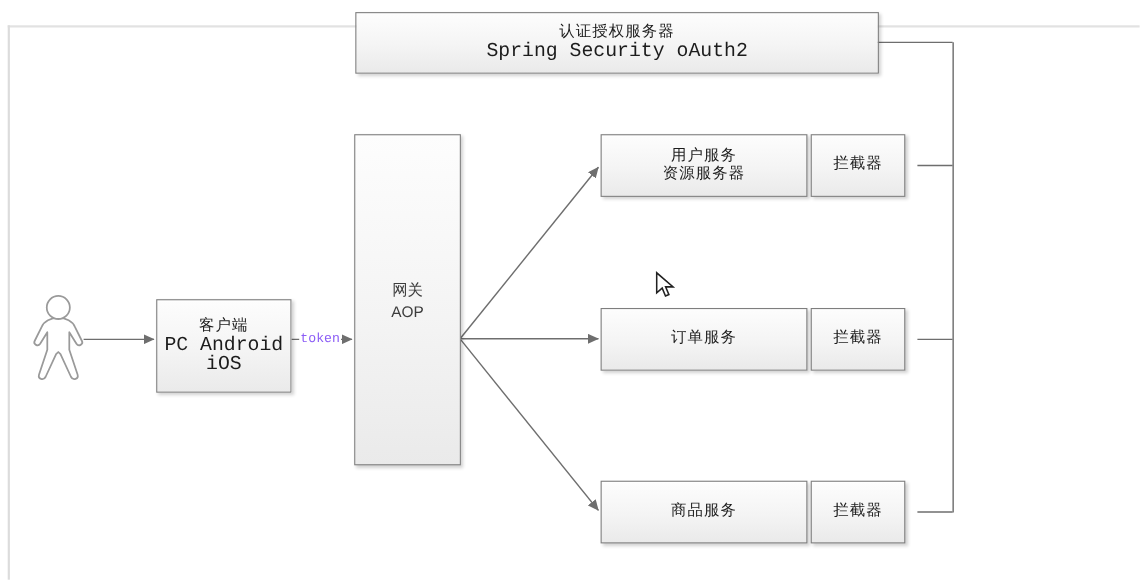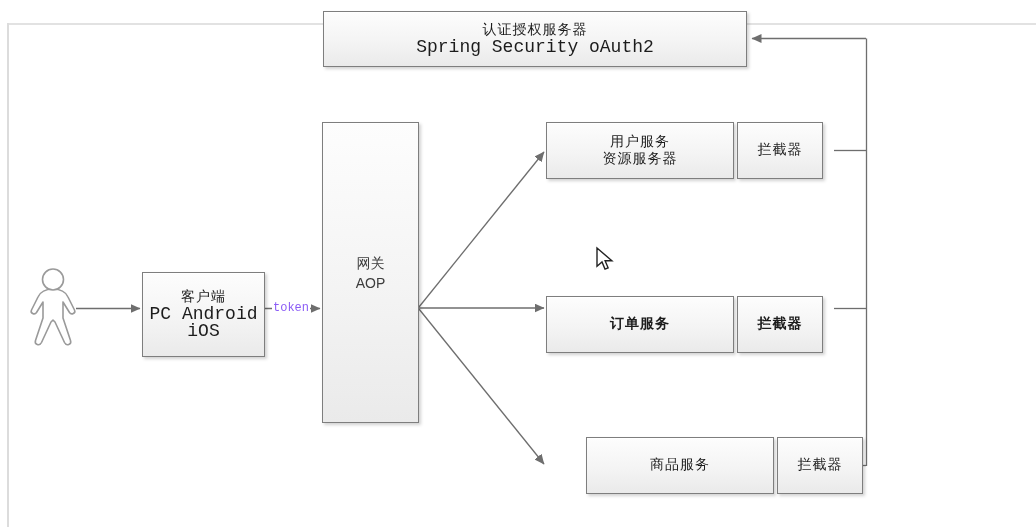--- a/index.html
+++ b/index.html
@@ -14,27 +14,27 @@
   .box{
     position:absolute;z-index:3;box-sizing:border-box;
     border:1px solid #7e7e7e;
     background:linear-gradient(180deg,#fdfdfd 0%,#f4f4f4 55%,#eaeaea 100%);
     box-shadow:2px 2px 3px rgba(0,0,0,0.18), inset 0 1px 0 #ffffff;
     display:flex;flex-direction:column;align-items:center;justify-content:center;
     text-align:center;color:#1c1c1c;font-size:14px;line-height:17px;
   }
   .box .cjk{letter-spacing:1px;}
   .box .latin{font-size:18px;letter-spacing:0;}
-  .auth-box   {left:323px;top:11px;width:424px;height:56px;}
+  .auth-box   {left:323px;top:11px;width:476px;height:56px;}
   .client-box {left:142px;top:272px;width:123px;height:85px;}
   .gateway-box{left:322px;top:122px;width:97px;height:301px;
                font-family:"Liberation Sans","DejaVu Sans",sans-serif;color:#3d3d3d;line-height:20px;}
   .svc-box    {left:546px;width:188px;height:57px;}
   .int-box    {left:737px;width:86px;height:57px;}
-  .row1{top:122px;} .row2{top:296px;font-weight:bold;} .row3{top:437px;margin-left:40px;}
+  .row1{top:122px;} .row2{top:280px;} .row3{top:437px;}
   .token-label{
     position:absolute;left:272px;top:301px;z-index:4;background:#fff;
     font-size:12px;color:#8b5cf6;padding:0 1px;
   }
   .actor{position:absolute;left:27px;top:264px;z-index:3;}
   .cursor{position:absolute;left:594px;top:246px;z-index:9;}
 </style>
 </head>
 <body>
 

